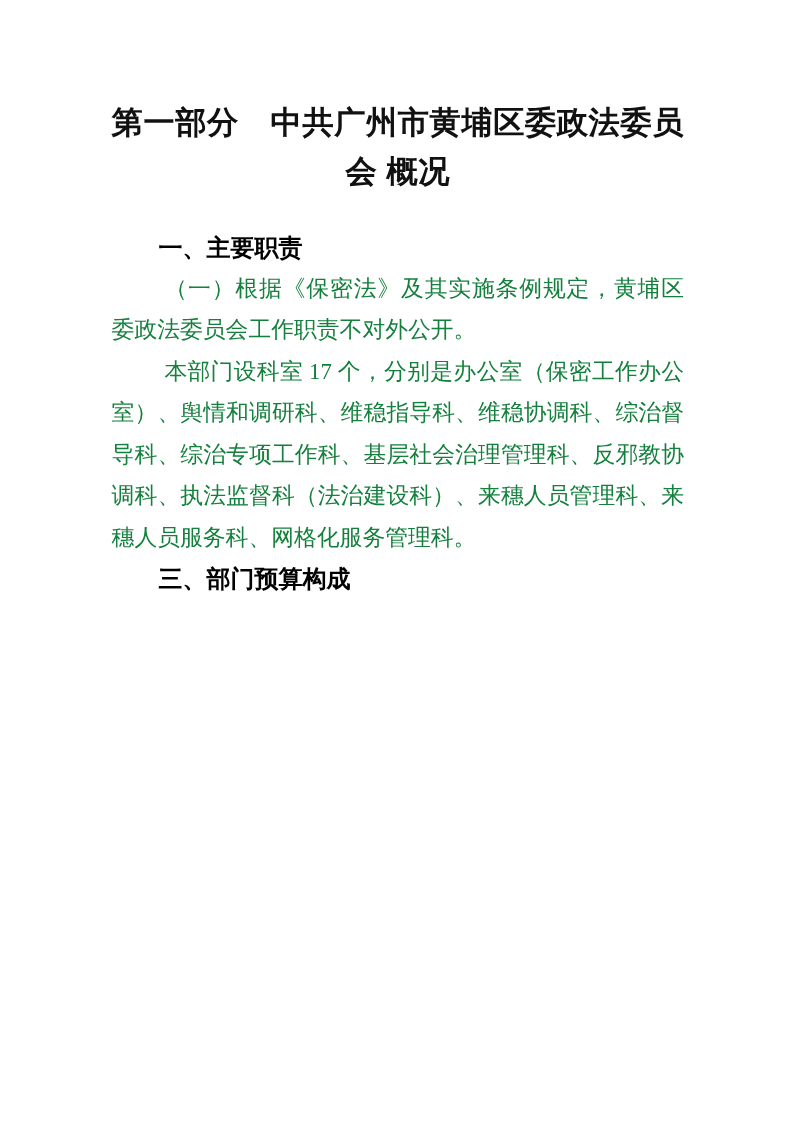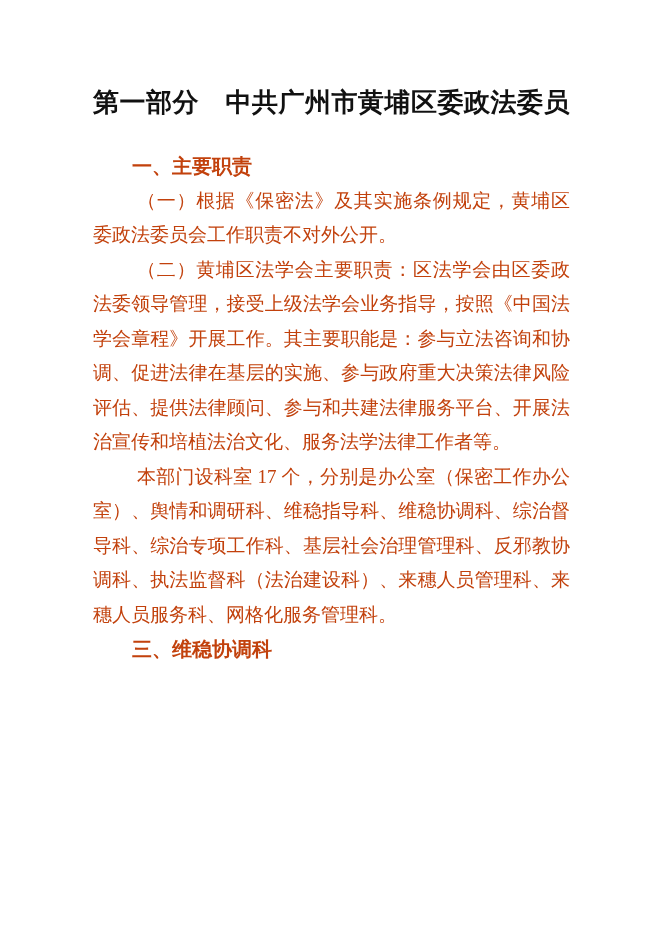--- a/index.html
+++ b/index.html
@@ -28,47 +28,47 @@
     letter-spacing: 0.5px;
     color: #111111;
   }
   .section-heading {
     font-family: "Liberation Sans", sans-serif;
     font-weight: bold;
     font-size: 20px;
     line-height: 34.5px;
     padding-left: 39px;
     margin: 0;
-    color: #c2410c;
+    color: #000000;
   }
   .para {
     font-size: 19px;
     line-height: 34.5px;
     text-align: justify;
     text-justify: inter-ideograph;
     text-indent: 44px;
     margin: 0;
-    color: #c2410c;
+    color: #15803d;
     word-break: break-all;
   }
 </style>
 </head>
 <body>
 
 <div class="page">
 
   <h1 class="doc-title">
     <span>第一部分　中共广州市黄埔区委政法委员</span><br>
+    <span>会 概况</span>
   </h1>
 
   <div class="content">
 
     <h2 class="section-heading">一、主要职责</h2>
     <p class="para">（一）根据《保密法》及其实施条例规定，黄埔区委政法委员会工作职责不对外公开。</p>
-    <p class="para">（二）黄埔区法学会主要职责：区法学会由区委政法委领导管理，接受上级法学会业务指导，按照《中国法学会章程》开展工作。其主要职能是：参与立法咨询和协调、促进法律在基层的实施、参与政府重大决策法律风险评估、提供法律顾问、参与和共建法律服务平台、开展法治宣传和培植法治文化、服务法学法律工作者等。</p>
 
     <p class="para">本部门设科室 17 个，分别是办公室（保密工作办公室）、舆情和调研科、维稳指导科、维稳协调科、综治督导科、综治专项工作科、基层社会治理管理科、反邪教协调科、执法监督科（法治建设科）、来穗人员管理科、来穗人员服务科、网格化服务管理科。</p>
 
-    <h2 class="section-heading">三、维稳协调科</h2>
+    <h2 class="section-heading">三、部门预算构成</h2>
 
   </div>
 
 </div>
 
 </body></html>

